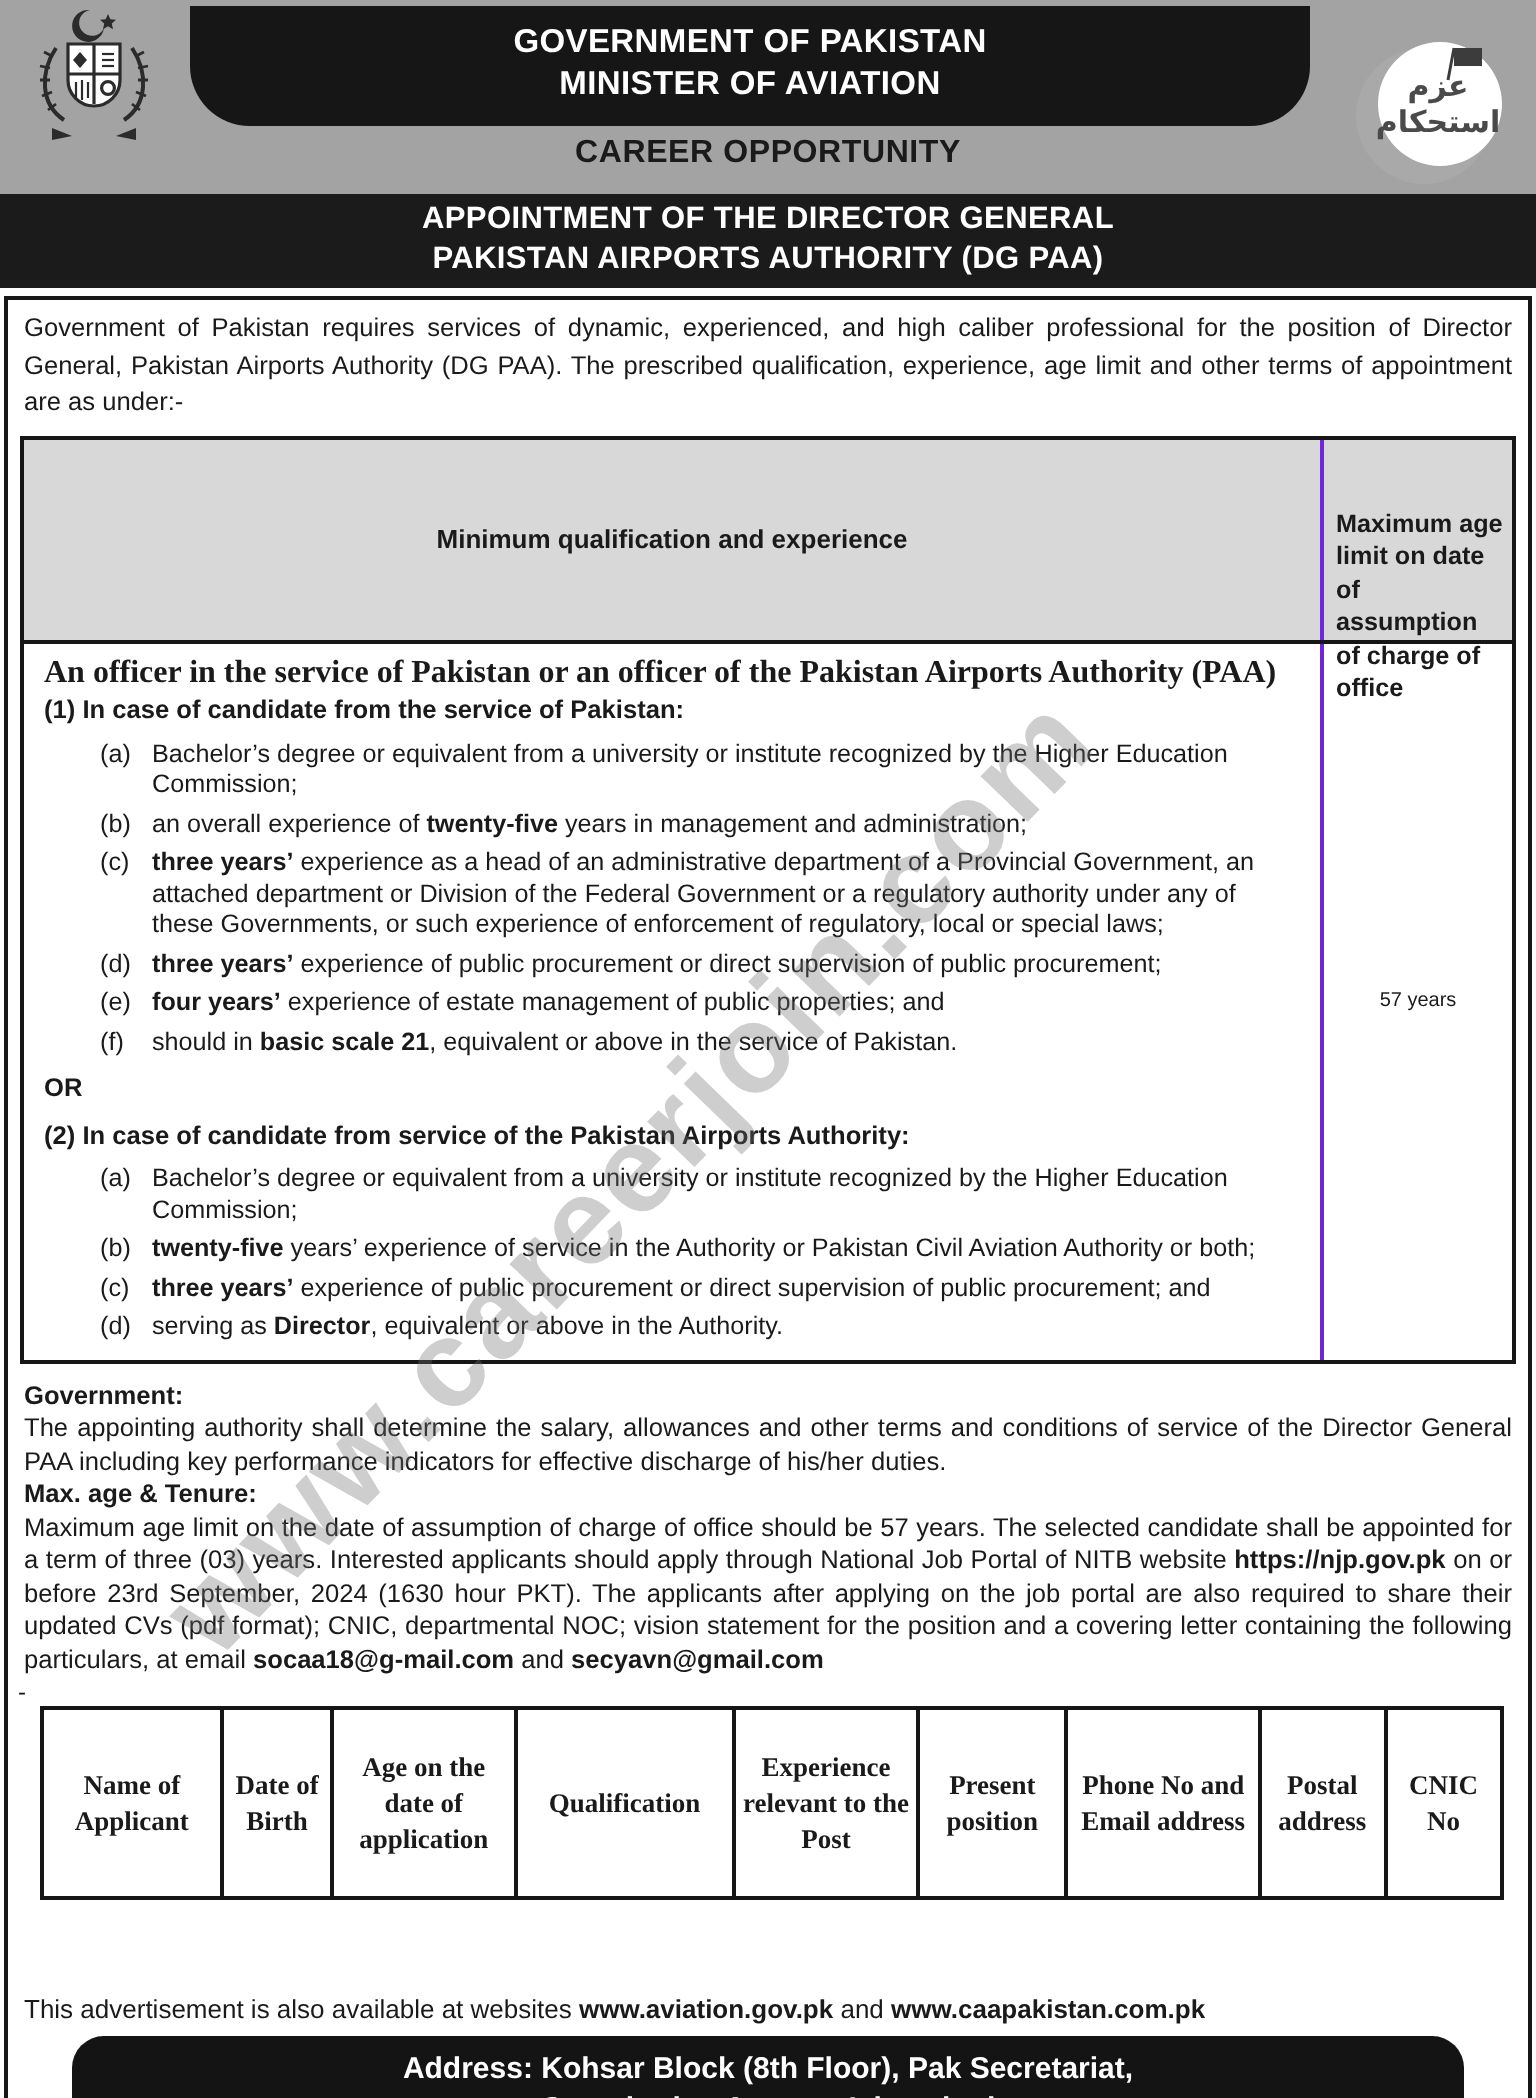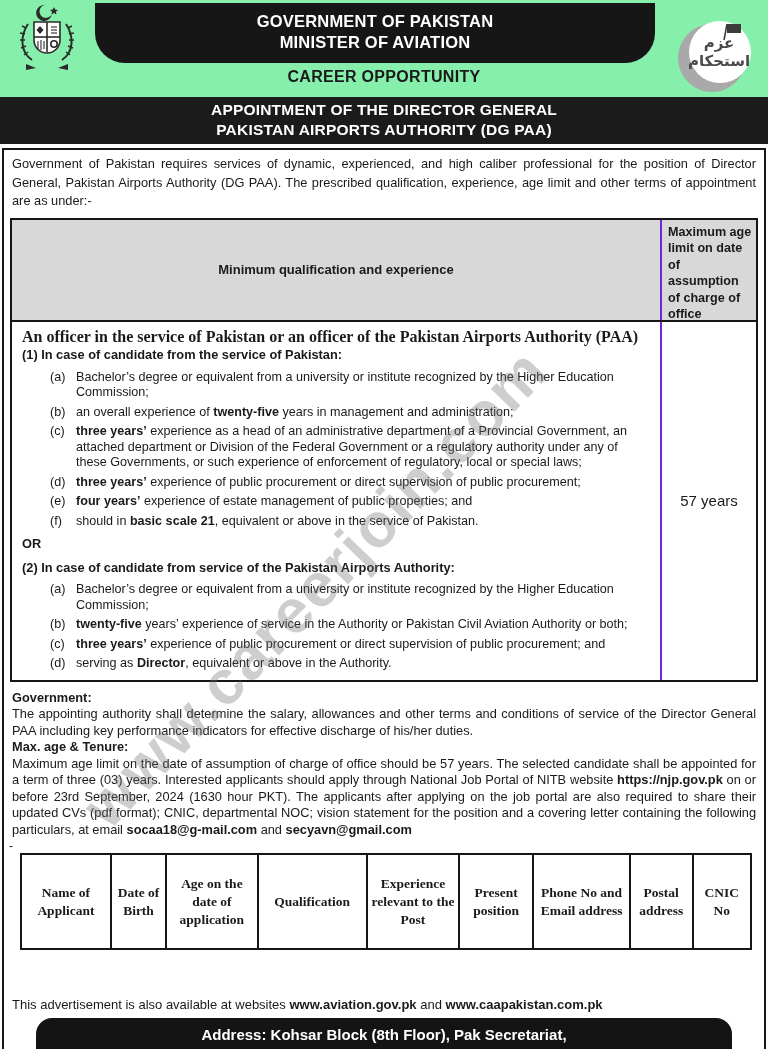--- a/index.html
+++ b/index.html
@@ -4,21 +4,21 @@
 <style>
   * { margin:0; padding:0; box-sizing:border-box; }
   html,body { width:768px; }
   body {
     width:768px; height:1049px; position:relative; background:#fdfdfd;
     font-family:"Liberation Sans","DejaVu Sans",sans-serif; color:#1a1a1a; overflow:hidden;
   }
   .page { width:768px; height:1049px; position:relative; display:flex; flex-direction:column; }
 
   
-  .top-header { position:relative; height:97px; background:#86efac; flex:0 0 auto; }
+  .top-header { position:relative; height:97px; background:#a3a3a3; flex:0 0 auto; }
   .gov-bar {
     margin:3px 0 0 95px; width:560px; height:60px; background:#161616;
     border-radius:0 0 30px 30px; color:#fff; text-align:center; padding-top:8px;
   }
   .gov-bar div { font-size:16.5px; font-weight:bold; line-height:21px; letter-spacing:.2px; }
   .career-line { text-align:center; font-size:16px; font-weight:bold; margin-top:5px; letter-spacing:.3px; }
   .emblem { position:absolute; left:14px; top:4px; }
   .crescent-logo { position:absolute; right:0; top:18px; width:104px; height:78px; }
   .crescent-logo .urdu {
     position:absolute; right:14px; top:16px; width:70px; text-align:center;
@@ -37,23 +37,23 @@
   }
   .intro { font-size:12.8px; line-height:18.5px; text-align:justify; padding:5px 8px 4px; }
 
   
   .qual-table { border:2px solid #161616; margin:3px 6px 4px; display:flex; flex-direction:column; }
   .q-row { display:flex; }
   .q-head { background:#d8d8d8; border-bottom:2px solid #161616; height:102px; }
   .q-c1 { flex:1 1 auto; border-right:2px solid #6d28d9; }
   .q-c2 { flex:0 0 94px; }
   .q-head .q-c1 { display:flex; align-items:center; justify-content:center; font-weight:bold; font-size:13px; }
-  .q-head .q-c2 { font-weight:bold; font-size:12.6px; line-height:16.5px; padding:4px 4px 0 6px; }
+  .q-head .q-c2 { font-weight:bold; font-size:12.6px; line-height:16.5px; padding:4px 4px 0 6px;margin-top:30px; }
   .q-body .q-c1 { padding:7px 8px 4px 10px; font-size:12.6px; line-height:15.5px; }
-  .q-body .q-c2 { display:flex; align-items:center; justify-content:center; font-size:15px; }
+  .q-body .q-c2 { display:flex; align-items:center; justify-content:center; font-size:10px; }
   .q-intro { font-weight:bold; font-size:16px; margin-bottom:3px;font-family:Liberation Serif, serif; }
   .q-heading { font-weight:bold; font-size:12.8px; margin-bottom:7px; }
   .q-or { font-weight:bold; font-size:12.8px; margin:7px 0 8px; }
   .q-item { display:flex; margin-bottom:4px; }
   .q-label { flex:0 0 26px; margin-left:28px; }
   .q-text { flex:1 1 auto; padding-right:6px; }
   .q-text b, .seg-b { font-weight:bold; }
 
   
   .emoluments { padding:4px 8px 0; font-size:12.8px; line-height:16.5px; }

